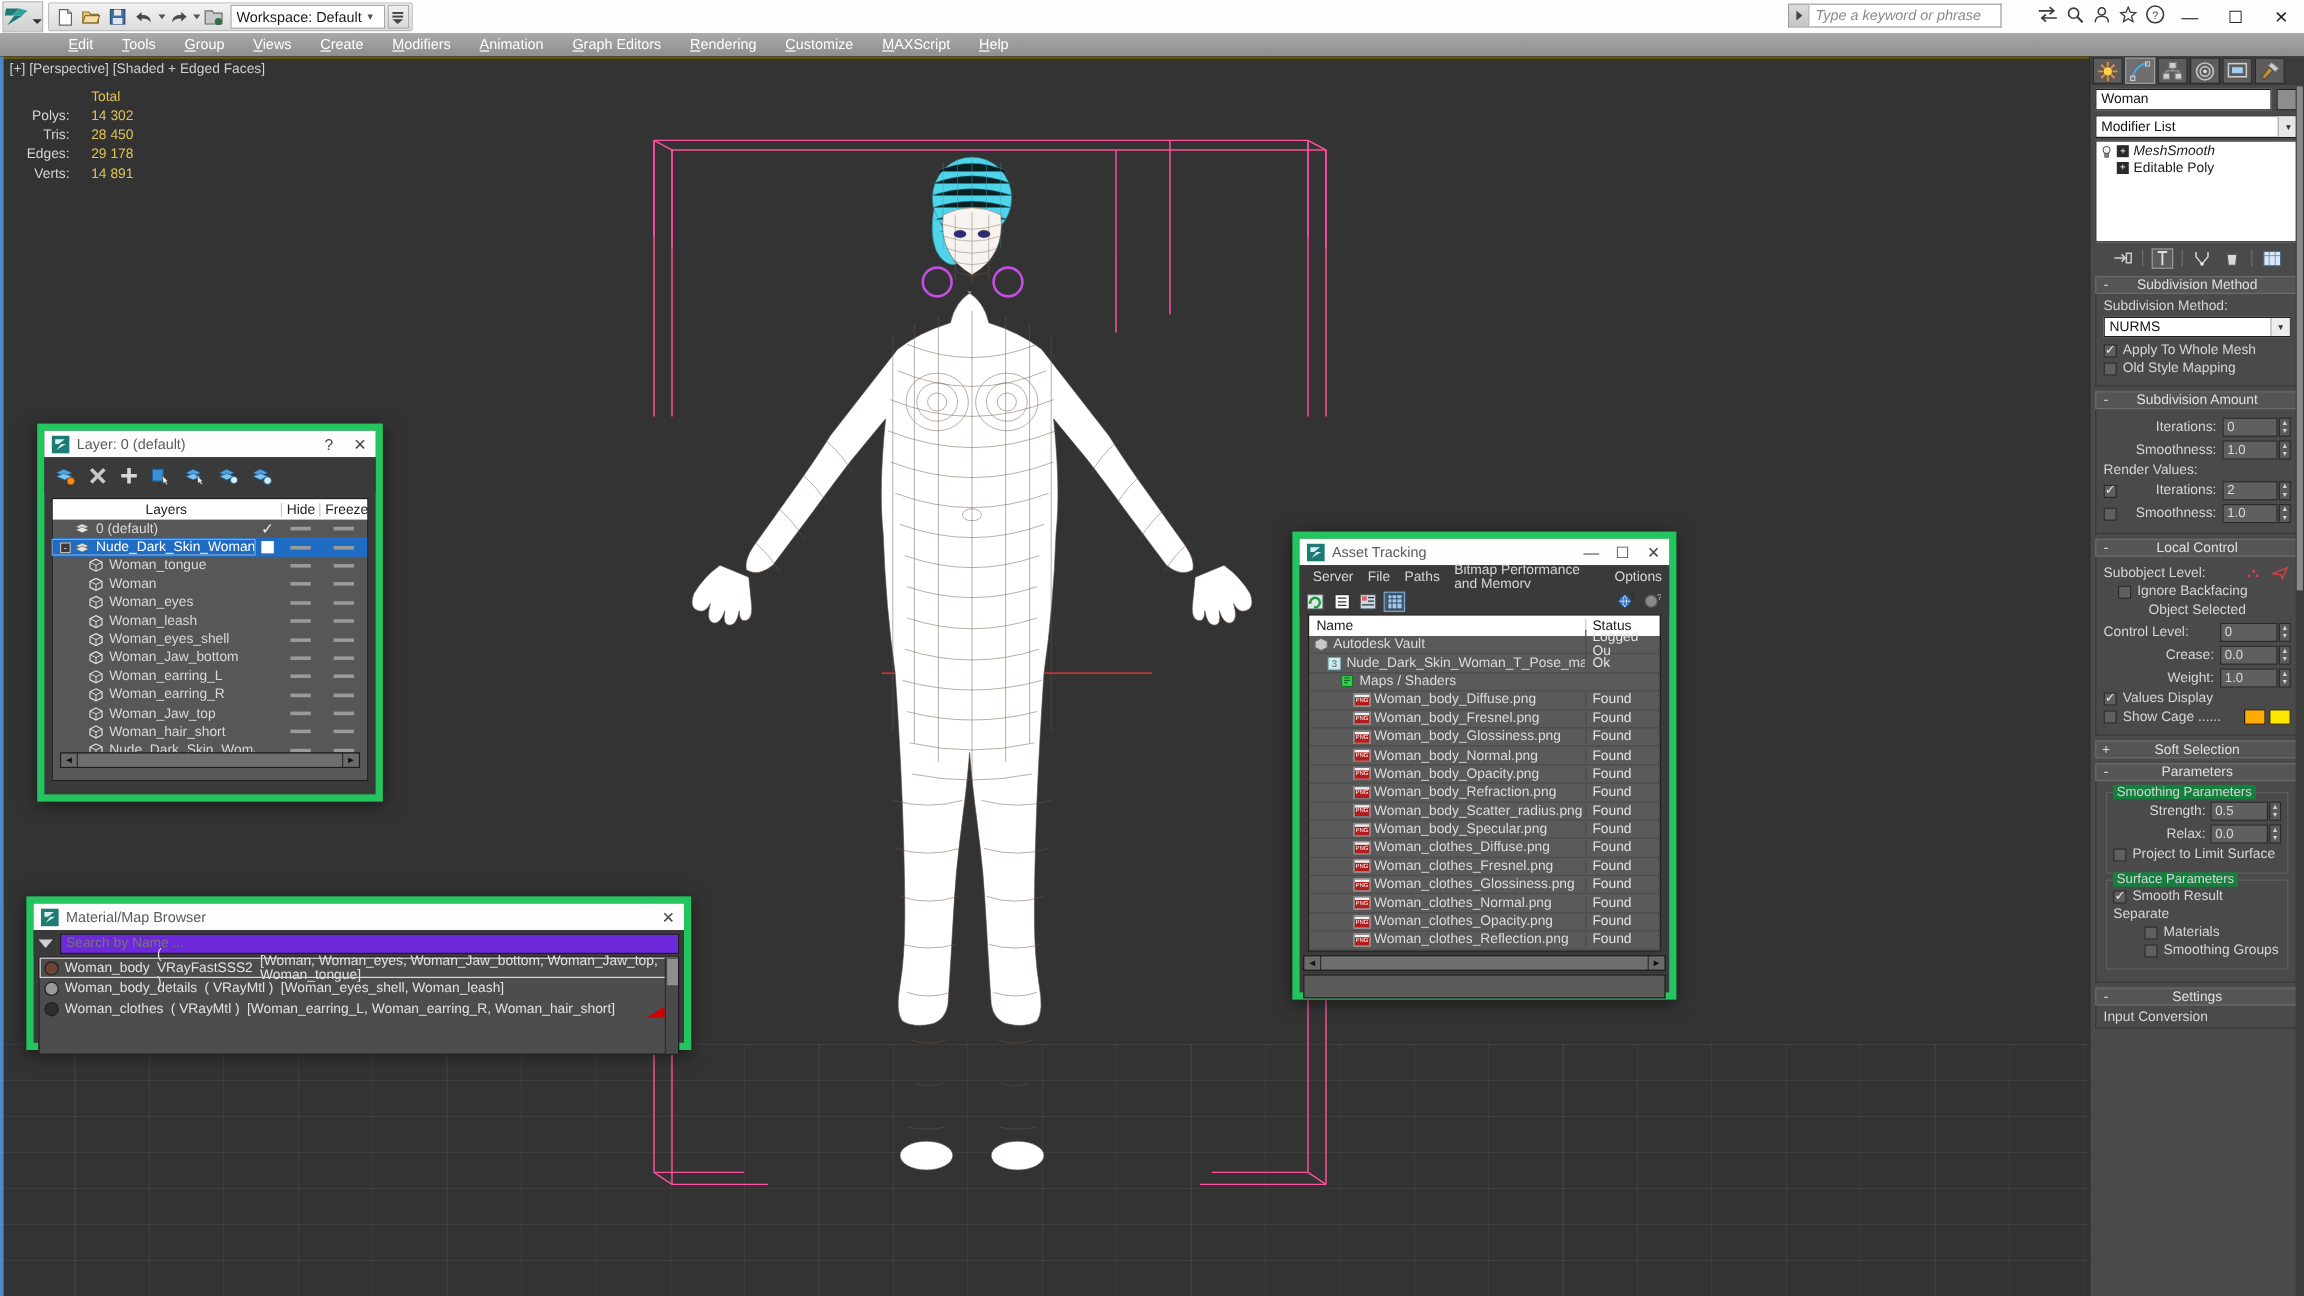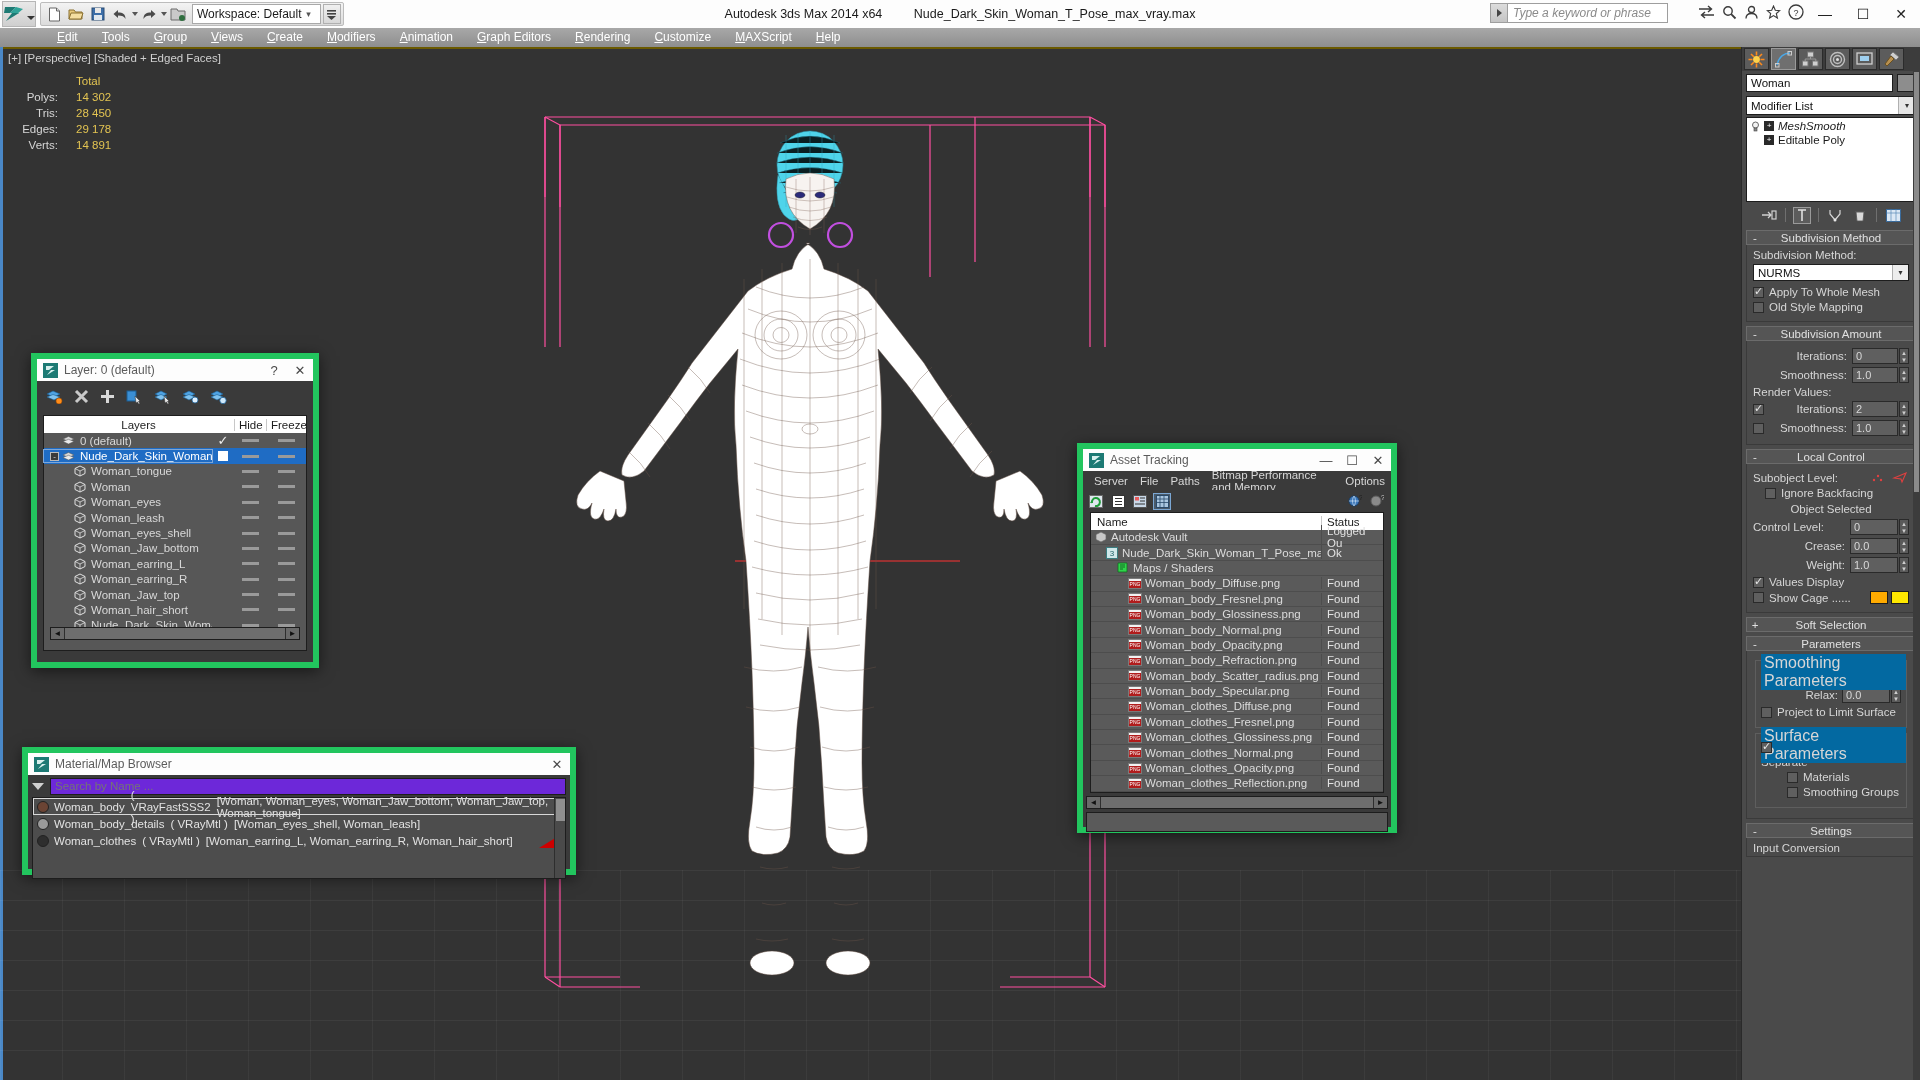--- a/index.html
+++ b/index.html
@@ -238,22 +238,22 @@
                display:flex;align-items:center;justify-content:center;font-size:8px;color:#333; }
   .cbx { width:11px;height:11px;background:#5f5f5f;border:1px solid #2a2a2a; margin-right:5px;
          flex:0 0 auto; position:relative; }
   .cbx.on::after { content:'✓'; position:absolute; left:0px; top:-3px; font-size:11px; color:#e8e8e8; }
   .spin { height:16px; background:#5f5f5f; border:1px solid #2a2a2a; color:#d8d8d8;
           font-size:11px; padding-left:3px; line-height:14px; }
   .spin-ar { width:10px; height:16px; background:#5a5a5a; border:1px solid #2a2a2a; margin-left:1px;
              display:flex; flex-direction:column; }
   .spin-ar i { flex:1; display:flex; align-items:center; justify-content:center; font-size:6px; color:#cfcfcf; font-style:normal; }
   .gbox { border:1px solid #5e5e5e; margin:5px 2px; padding:4px 5px 6px 5px; position:relative; }
-  .gbox > .gt { position:absolute; top:-7px; left:5px; background:#0369a1; padding:0 3px;
-                font-size:16px; color:#d6d6d6; }
+  .gbox > .gt { position:absolute; top:-7px; left:5px; background:#15803d; padding:0 3px;
+                font-size:11px; color:#d6d6d6; }
   .cp-scroll { position:absolute; right:0; top:24px; bottom:0; width:7px; background:#3c3c3c; }
   .cp-scroll .t { width:5px; background:#8a8a8a; margin:1px; height:420px; }
   .vpfig { position:absolute; left:0; top:0; }
 </style>
 </head>
 <body>
 
 <div id="app">
 
   <div class="titlebar">
@@ -308,24 +308,20 @@
       </div>
       <div class="ws-menu">
         <svg width="11" height="11" viewBox="0 0 11 11">
           <rect x="1" y="1" width="9" height="1.6" fill="#444"></rect>
           <rect x="1" y="4" width="9" height="1.6" fill="#444"></rect>
           <path d="M1 7 h9 l-4.5 4z" fill="#444"></path>
         </svg>
       </div>
     </div>
 
-    <div class="title-center">
-      <span>Autodesk 3ds Max  2014 x64</span>
-      <span>Nude_Dark_Skin_Woman_T_Pose_max_vray.max</span>
-    </div>
 
     <div class="searchbox">
       <div class="search-arrow">
           <i></i>
         </div>
       <div class="search-inp">Type a keyword or phrase</div>
     </div>
 
     <div class="title-icons">
       <svg width="17" height="14" viewBox="0 0 17 14">

